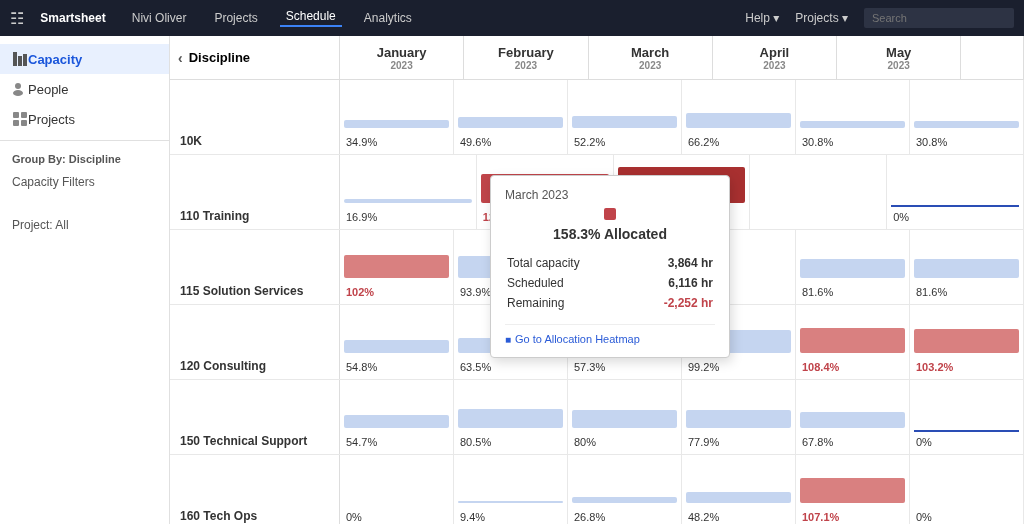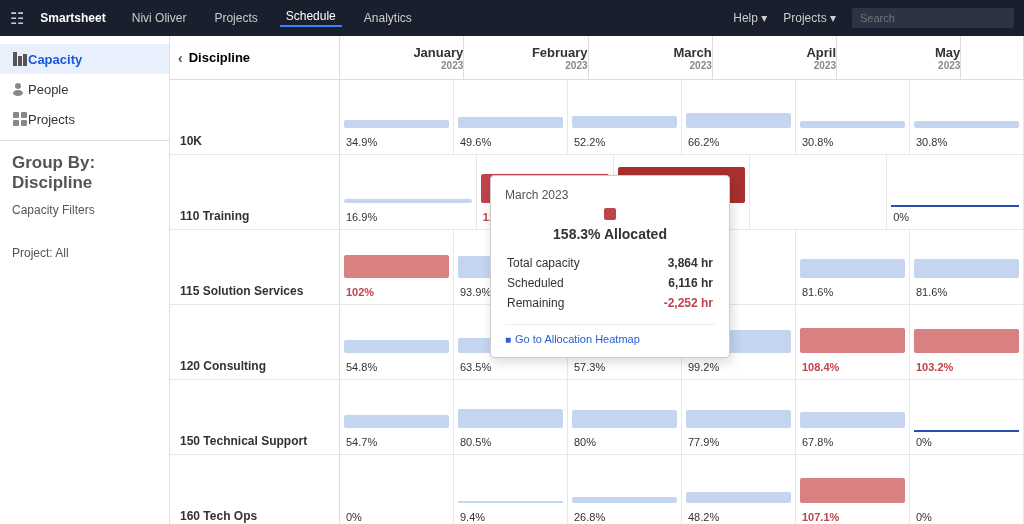--- a/index.html
+++ b/index.html
@@ -13,21 +13,21 @@
       display: flex;
       align-items: center;
       padding: 0 10px;
       gap: 16px;
     }
     .top-nav .brand { color: #fff; font-size: 12px; font-weight: bold; margin-right: 4px; }
     .top-nav .nav-item { color: #ccc; font-size: 12px; cursor: pointer; padding: 0 6px; }
     .top-nav .nav-item.active { color: #fff; border-bottom: 2px solid #3b82f6; padding-bottom: 2px; }
     .top-nav .spacer { flex: 1; }
     .top-nav .help-btn, .top-nav .settings-btn { color: #ccc; font-size: 12px; cursor: pointer; }
-    .top-nav .search-box { background: #2d3344; border: none; color: #ccc; padding: 4px 8px; font-size: 11px; width: 162px; border-radius: 2px; }
+    .top-nav .search-box { background: #2d3344; border: none; color: #ccc; padding: 4px 8px; font-size: 11px; width: 150px; border-radius: 2px; }
     .grid-icon { color: #ccc; font-size: 16px; cursor: pointer; }
 
     
     .main-layout { display: flex; height: calc(524px - 36px); }
 
     
     .sidebar {
       width: 170px;
       background: #fff;
       border-right: 1px solid #e0e0e0;
@@ -39,21 +39,21 @@
       align-items: center;
       padding: 7px 12px;
       cursor: pointer;
       font-size: 13px;
       color: #333;
       gap: 0;
     }
     .sidebar-item.active { background: #e8f0fe; color: #1a56db; font-weight: bold; }
     .sidebar-icon { width: 16px; height: 16px; display: flex; align-items: center; justify-content: center; }
     .sidebar-divider { height: 1px; background: #e0e0e0; margin: 6px 0; }
-    .sidebar-group-label { padding: 6px 12px; font-size: 17px; color: #555; }
+    .sidebar-group-label { padding: 6px 12px; font-size: 11px; color: #555; }
     .sidebar-group-label span { font-weight: bold; }
     .sidebar-filter { padding: 4px 12px; font-size: 12px; color: #555; cursor: pointer; }
     .sidebar-project { padding: 4px 12px; font-size: 12px; color: #555; margin-top: 21px; }
 
     
     .content { flex: 1; overflow: hidden; display: flex; flex-direction: column; }
 
     
     .header-row {
       display: flex;
@@ -72,21 +72,21 @@
       font-size: 13px;
       font-weight: 600;
       border-right: 1px solid #ddd;
       cursor: pointer;
     }
     .header-months { display: flex; flex: 1; }
     .header-month {
       flex: 1;
       display: flex;
       flex-direction: column;
-      align-items: flex-end;
+      align-items: center;
       justify-content: center;
       border-right: 1px solid #ddd;
       font-size: 13px;
       font-weight: 600;
       color: #333;
     }
     .header-month .year { font-size: 10px; color: #888; font-weight: bold; }
 
     
     .data-area { flex: 1; overflow-y: auto; }

